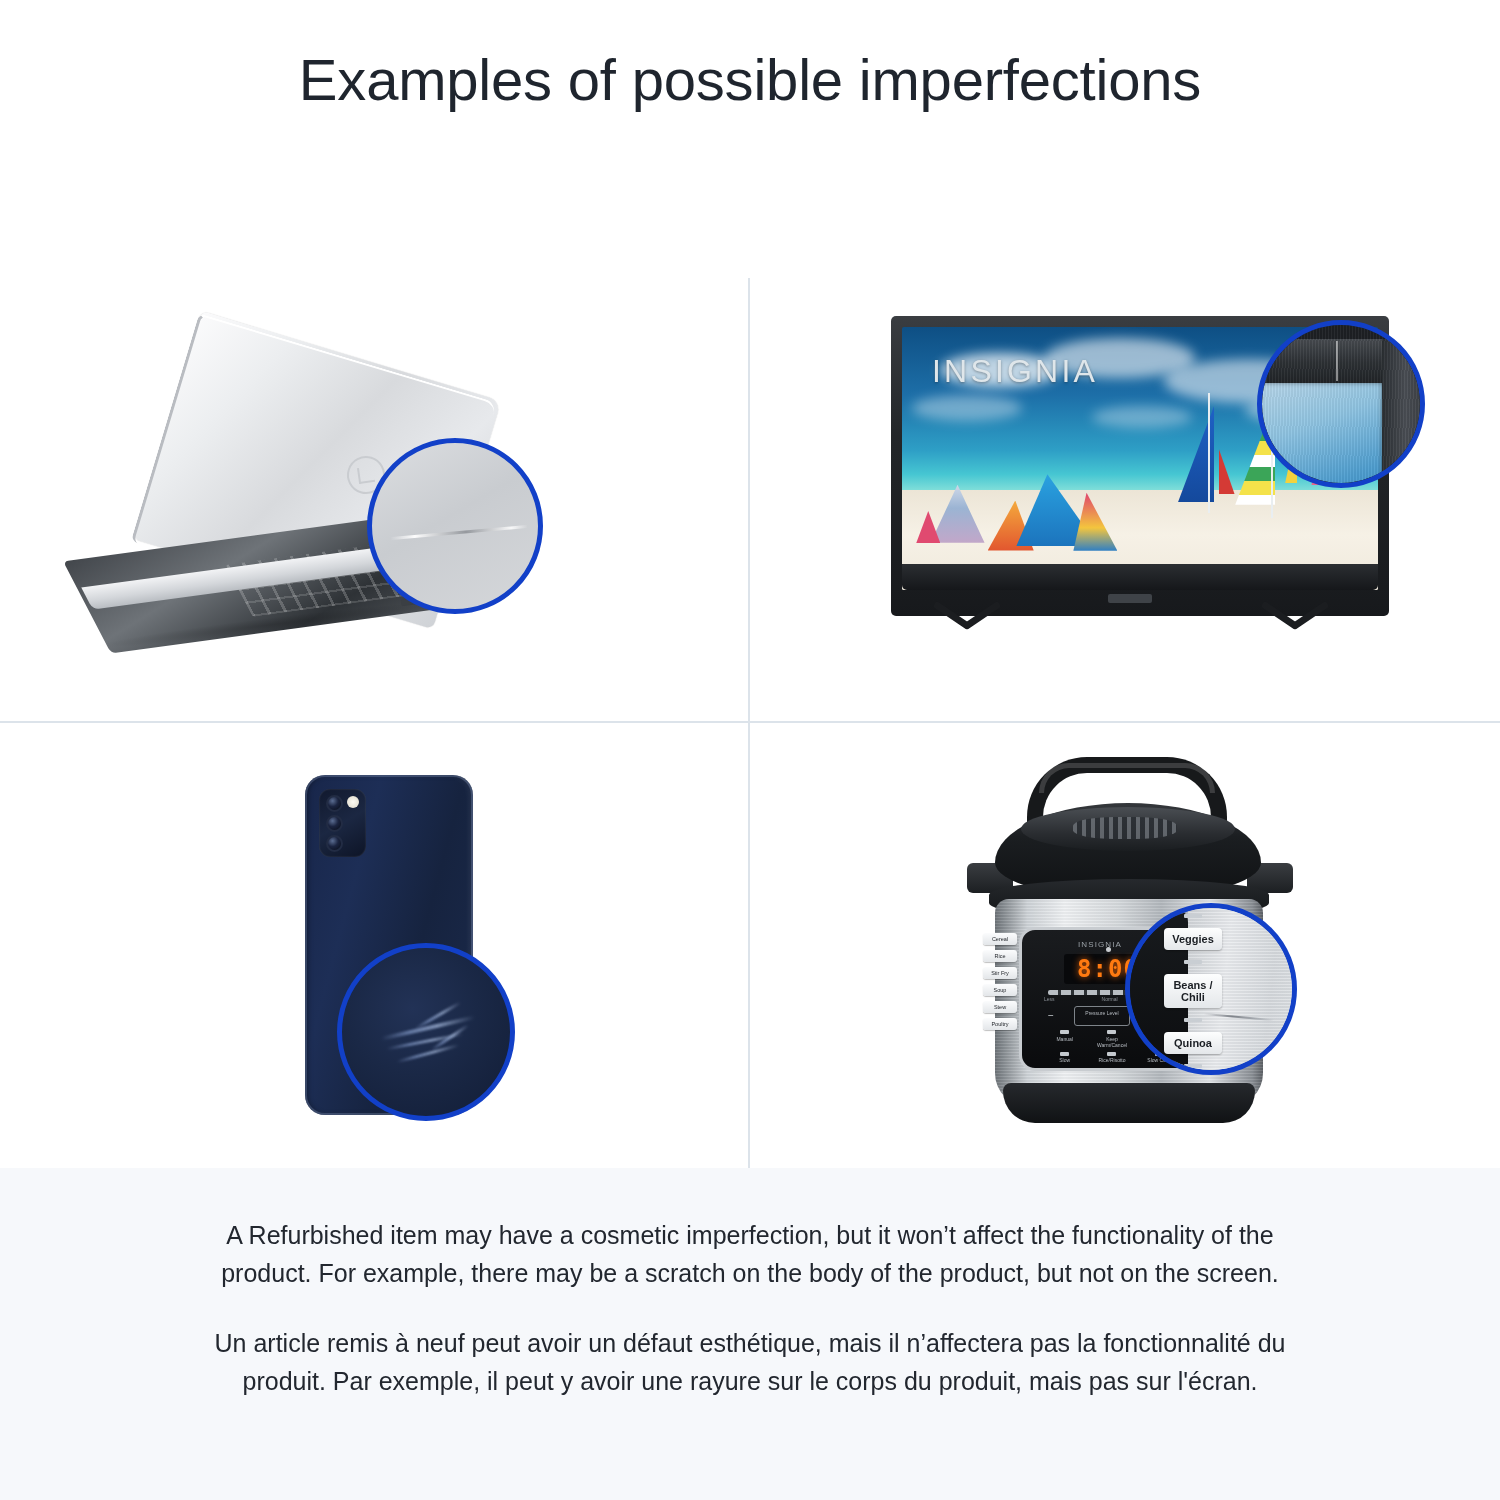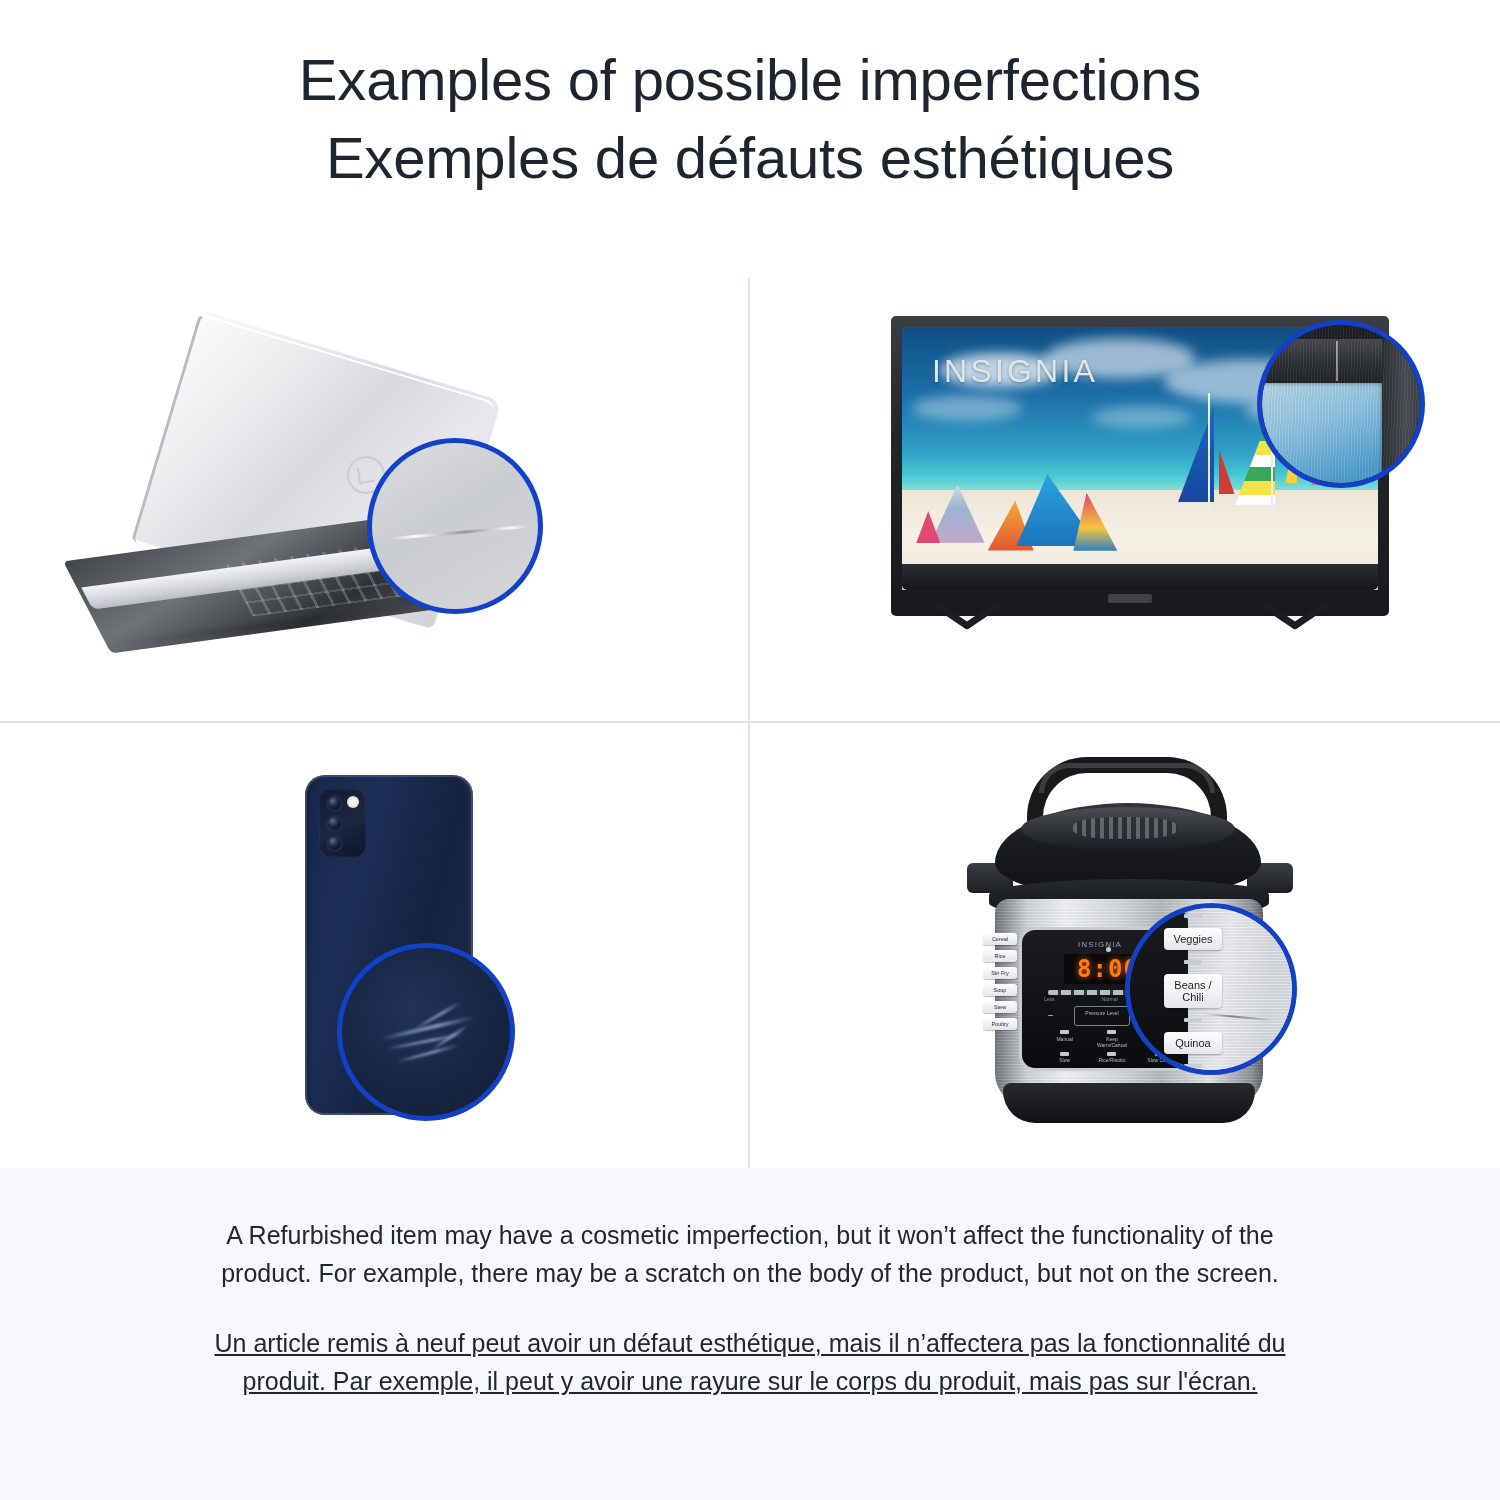--- a/index.html
+++ b/index.html
@@ -658,20 +658,21 @@
   }
   .zk-btn {
     background: linear-gradient(180deg,#fdfefe 0%,#e4e7ea 100%);
     border-radius: 4px;
     color: #1b1f24;
     font-size: 11px;
     text-align: center;
     padding: 5px 2px;
     line-height: 12px;
     box-shadow: 0 1px 2px rgba(0,0,0,.3);
+    font-weight: bold;
   }
   .zk-chip {
     width: 18px; height: 4px;
     background: #c9ced3;
     border-radius: 1px;
     margin: 0 auto;
   }
   .zk-steel {
     position: absolute;
     left: 58px; top: 0;
@@ -704,28 +705,27 @@
     box-sizing: border-box;
   }
   .footer p {
     margin: 0 auto;
     max-width: 1120px;
     font-size: 25px;
     font-weight: 400;
     line-height: 38px;
     color: #22272f;
   }
-  .footer .p2 { margin-top: 32px; text-decoration: underline; }
+  .footer .p2 { margin-top: 32px; }
 </style>
 </head>
 <body>
 
 <div class="header">
   <div class="title-line">Examples of possible imperfections</div>
-  <div class="title-line">Exemples de défauts esthétiques</div>
 </div>
 
 <div class="grid">
 
   <div class="cell cell-tl">
     <div class="stage">
       <div class="laptop-wrap">
         <div class="lap-lid"></div>
         <div class="lap-lid-edge"></div>
         <div class="lap-logo"></div>

